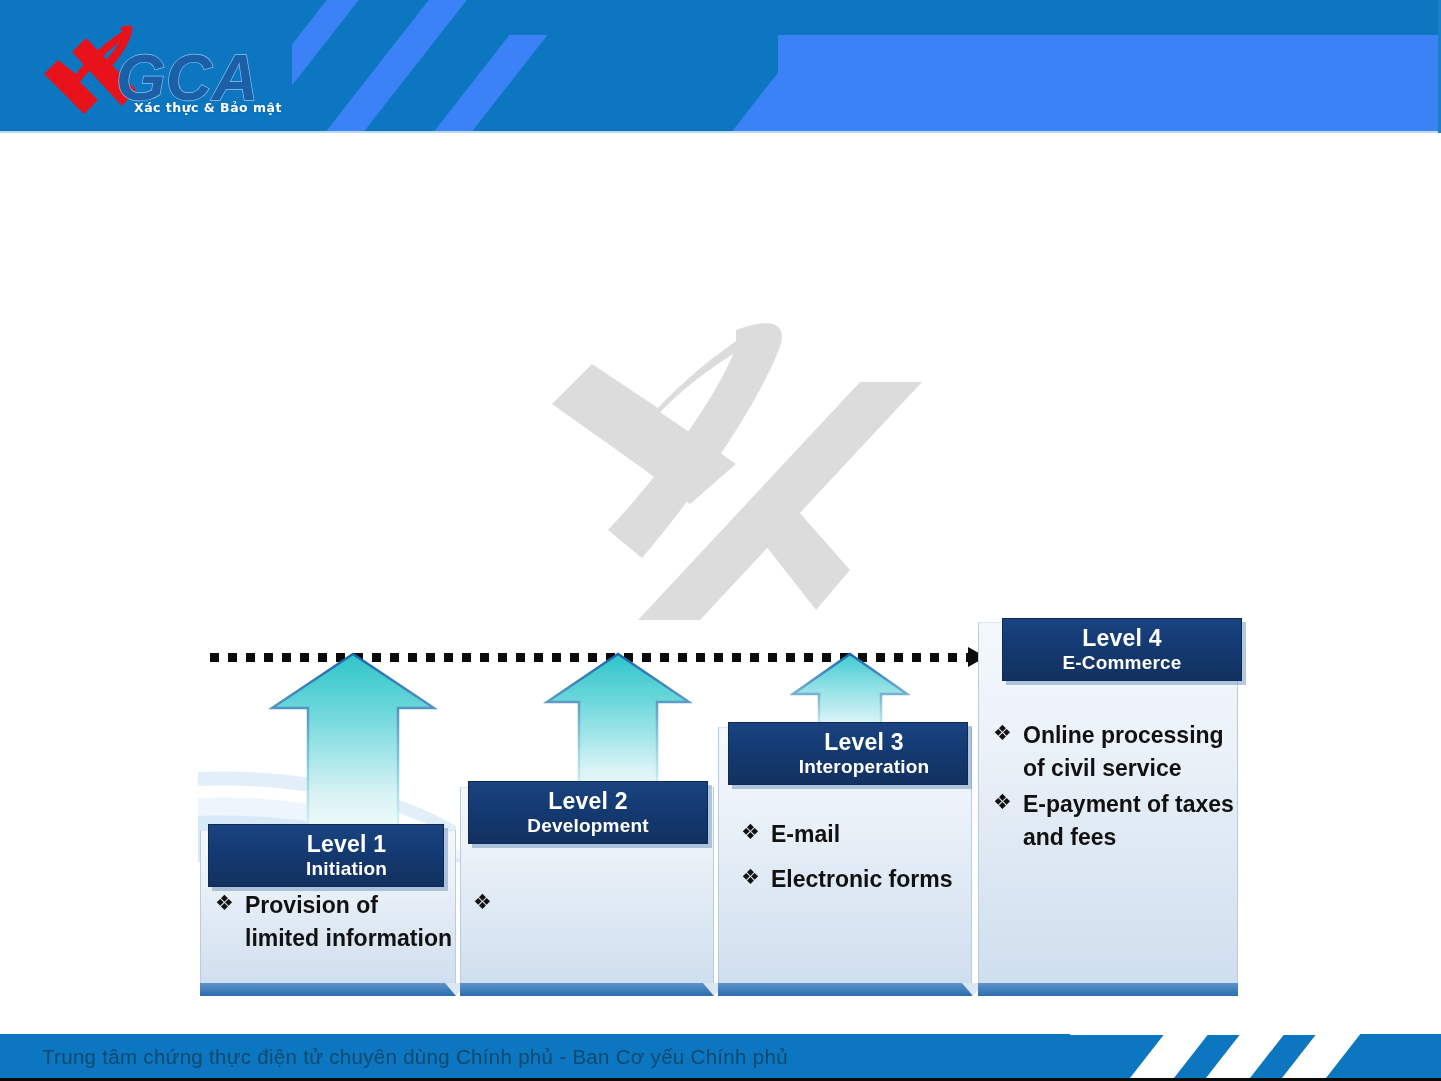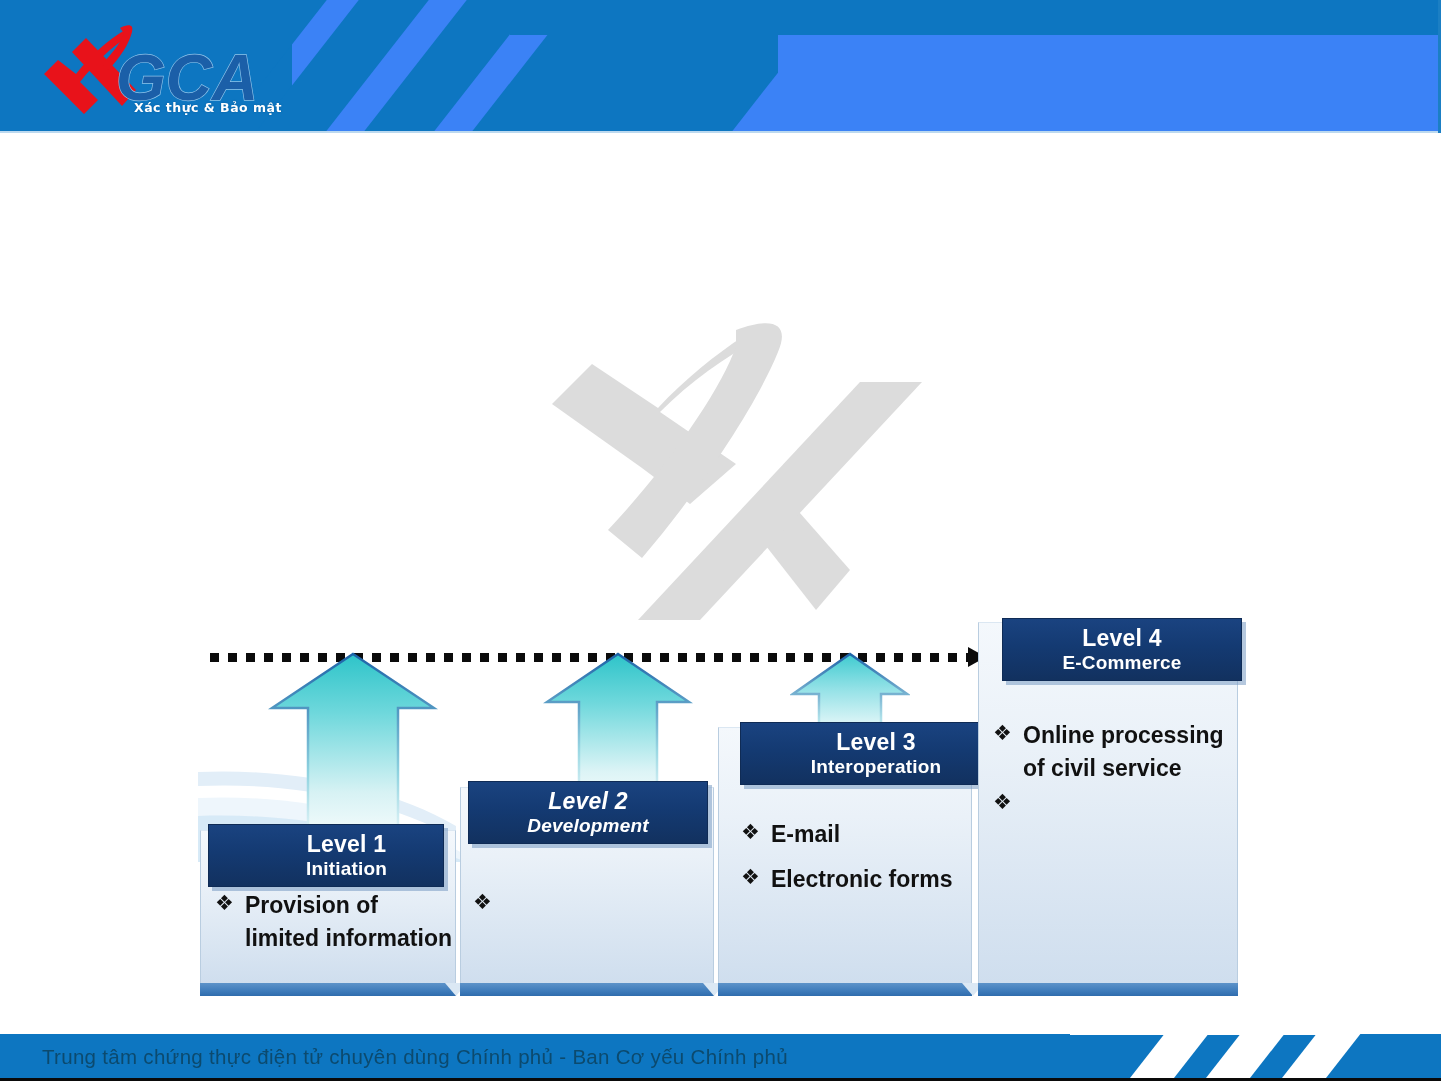--- a/index.html
+++ b/index.html
@@ -400,55 +400,56 @@
   <div class="lvl-base" style="left:2px; top:371px; width:256px;"></div>
   <div class="lvl-base-tip" style="left:247px; top:371px;"></div>
 
   <div class="lvl" style="left:262px; top:175px; width:254px; height:196px;">
     <div class="lvl-body" style="left:12px; top:100px; width:242px;">
       <span class="bullet-row">
         <span class="bsym">❖</span>
       </span>
     </div>
   </div>
-  <div class="lvl-head" style="left:270px; top:169px; width:240px; height:63px;font-style:italic;">
+  <div class="lvl-head" style="left:270px; top:169px; width:240px; height:63px;">
     <span class="t1">Level 2</span>
     <span class="t2">Development</span>
   </div>
   <div class="lvl-base" style="left:262px; top:371px; width:254px;"></div>
   <div class="lvl-base-tip" style="left:505px; top:371px;"></div>
 
   <div class="lvl" style="left:520px; top:115px; width:254px; height:256px;">
     <div class="lvl-body" style="left:22px; top:90px; width:236px;">
       <span class="bullet-row">
         <span class="bsym">❖</span>
         <span>E-mail</span>
       </span>
       <span class="bullet-row" style="margin-top:12px;">
         <span class="bsym">❖</span>
         <span>Electronic forms</span>
       </span>
     </div>
   </div>
-  <div class="lvl-head" style="left:542px; top:110px; width:240px; height:63px;padding-left:32px;">
+  <div class="lvl-head" style="left:530px; top:110px; width:240px; height:63px;padding-left:32px;">
     <span class="t1">Level 3</span>
     <span class="t2">Interoperation</span>
   </div>
   <div class="lvl-base" style="left:520px; top:371px; width:254px;"></div>
   <div class="lvl-base-tip" style="left:764px; top:371px;"></div>
 
   <div class="lvl" style="left:780px; top:10px; width:260px; height:361px;">
     <div class="lvl-body" style="left:14px; top:96px; width:246px;">
       <span class="bullet-row">
         <span class="bsym">❖</span>
         <span>Online processing of civil service</span>
       </span>
       <span class="gap-row"></span>
       <span class="bullet-row">
         <span class="bsym">❖</span>
+        <span>E-payment of taxes and fees</span>
       </span>
     </div>
   </div>
   <div class="lvl-head" style="left:788px; top:6px; width:240px; height:63px;margin-left:16px;">
     <span class="t1">Level 4</span>
     <span class="t2">E-Commerce</span>
   </div>
   <div class="lvl-base" style="left:780px; top:371px; width:260px;"></div>
 </div>
 

